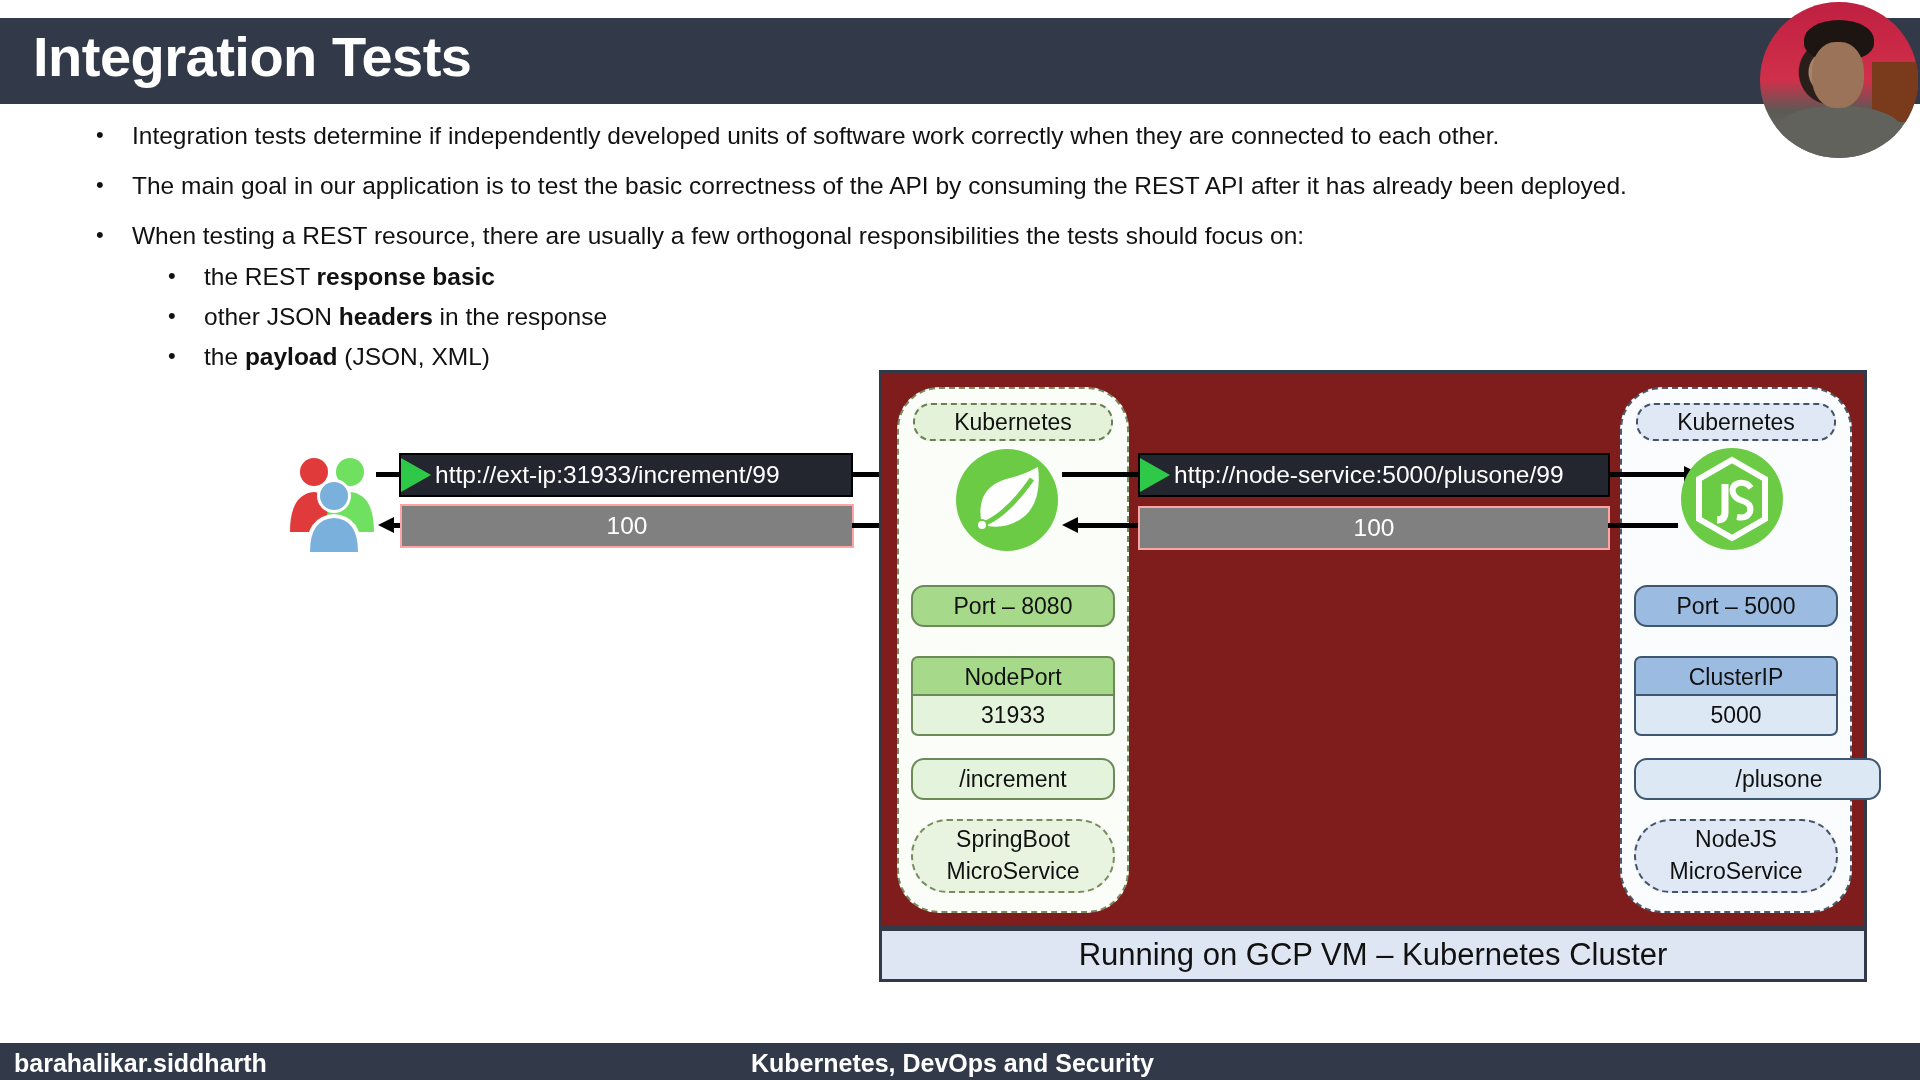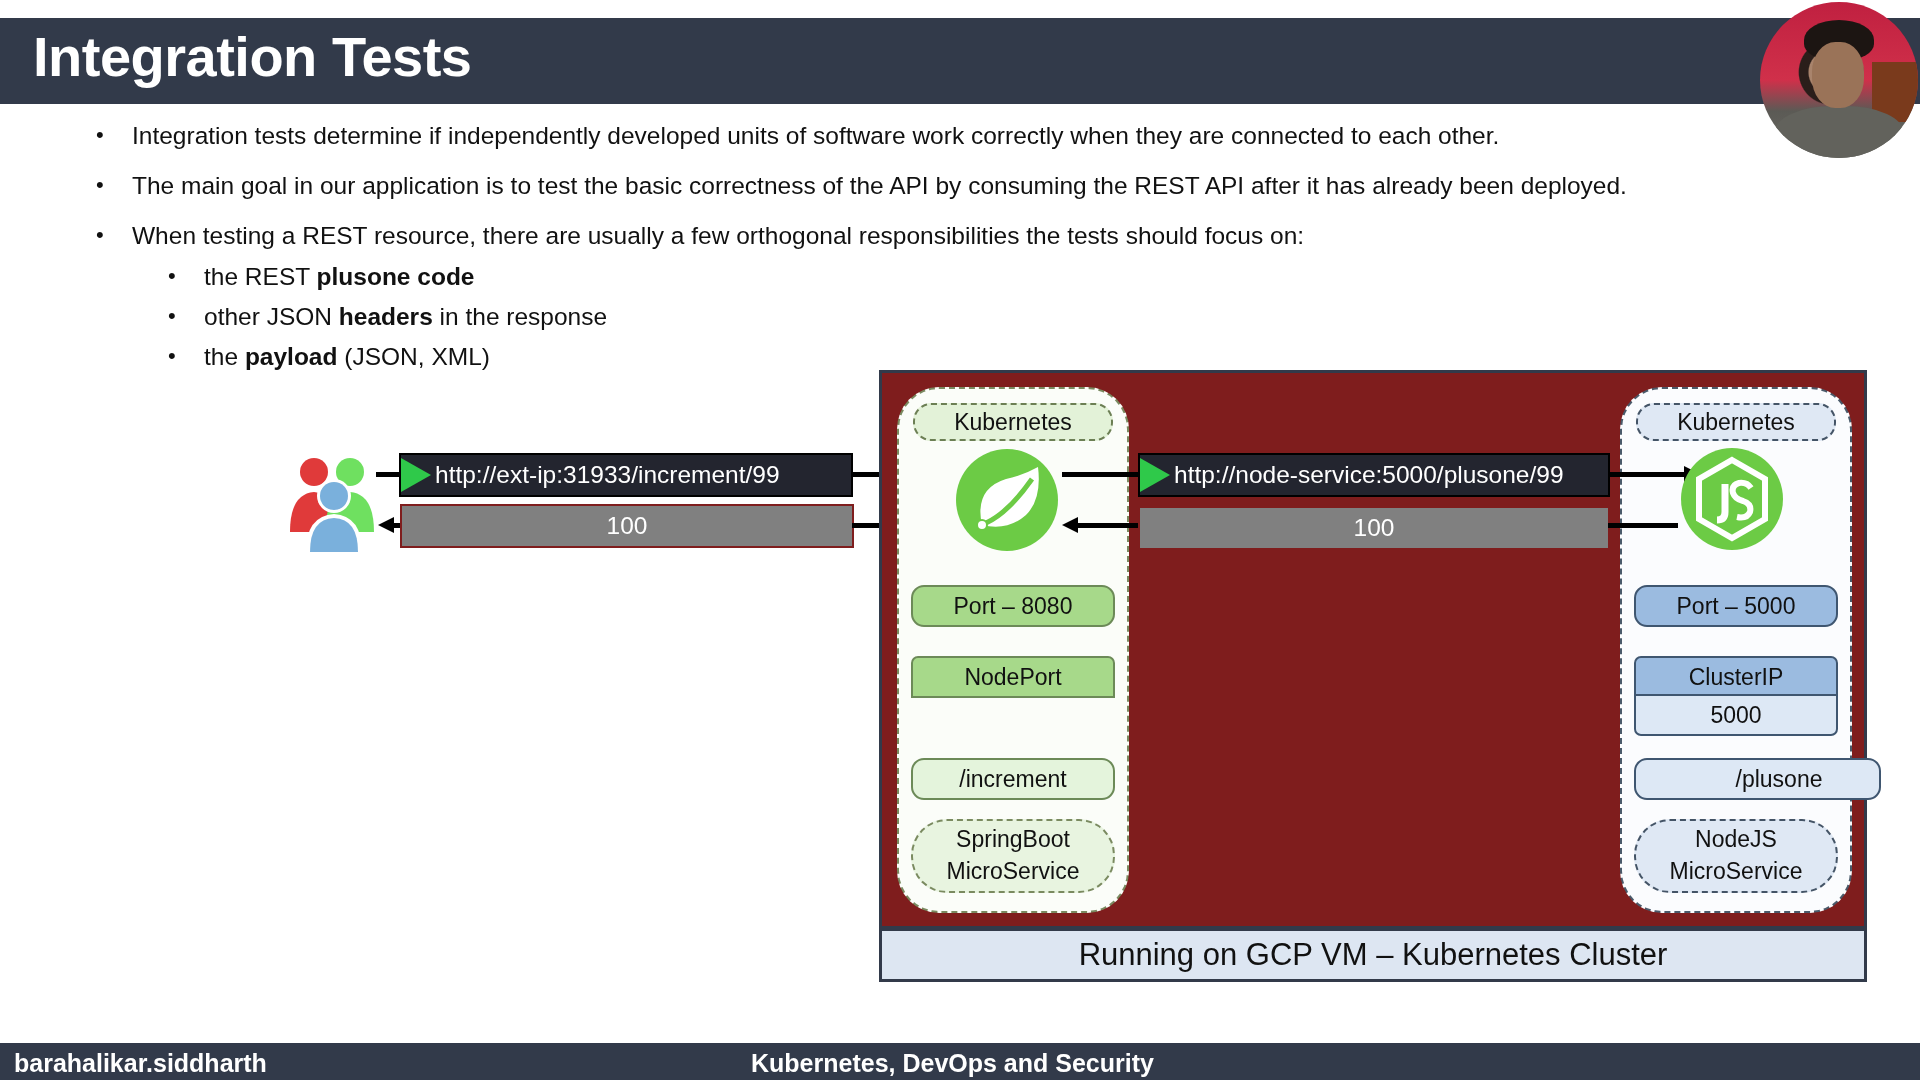--- a/index.html
+++ b/index.html
@@ -35,21 +35,21 @@
   .bl-dark { background:#9bbbe0; border-color:#3f5670; }
   .bl-light { background:#dde8f5; border-color:#3f5670; }
   .svc { position:absolute; left:12px; width:200px; height:68px; border:2px dashed; border-radius:36px; text-align:center; font-size:23px; line-height:32px; padding-top:2px; }
   .kg-spring .svc { border-color:#7a8a60; background:#e8f4e0; }
   .kg-node .svc { border-color:#445466; background:#dfe8f4; }
 
   .iconcircle { position:absolute; width:102px; height:102px; border-radius:50%; background:#6ccb45; }
   .urlbox { position:absolute; height:40px; background:#23252f; border:2px solid #000; color:#ffffff; font-size:24.5px; line-height:40px; white-space:nowrap; }
   .urlbox .play { position:absolute; left:0; top:3px; width:0; height:0; border-top:17px solid transparent; border-bottom:17px solid transparent; border-left:30px solid #2fc94a; }
   .urlbox .url { position:absolute; left:34px; top:0; }
-  .respbox { position:absolute; height:40px; background:#808080; border:2px solid #7f1d1d; color:#ffffff; font-size:24.5px; line-height:40px; text-align:center; }
+  .respbox { position:absolute; height:40px; background:#808080; border:2px solid #fca5a5; color:#ffffff; font-size:24.5px; line-height:40px; text-align:center; }
   .line { position:absolute; height:5px; background:#000; }
   .arrowR { position:absolute; width:0; height:0; border-top:8px solid transparent; border-bottom:8px solid transparent; border-left:16px solid #000; }
   .arrowL { position:absolute; width:0; height:0; border-top:8px solid transparent; border-bottom:8px solid transparent; border-right:16px solid #000; }
 
   .footer { position:absolute; left:0; top:1043px; width:1920px; height:37px; background:#323a4a; color:#fff; font-size:25px; font-weight:bold; line-height:40px; }
   .footer .left { position:absolute; left:14px; }
   .footer .center { position:absolute; left:751px; }
 </style>
 </head>
 <body>
@@ -74,21 +74,21 @@
     <span class="dot">•</span>
     <span class="txt">The main goal in our application is to test the basic correctness of the API  by consuming the REST API after it has already been deployed.</span>
   </div>
   <div class="b" style="top:104px;">
     <span class="dot">•</span>
     <span class="txt">When testing a REST resource, there are usually a few orthogonal responsibilities the tests should focus on:</span>
   </div>
 
   <div class="b sb" style="left:72px; top:145px;">
     <span class="dot">•</span>
-    <span class="txt"><span>the REST </span><b>plusone code</b><span></span></span>
+    <span class="txt"><span>the REST </span><b>response basic</b><span></span></span>
   </div>
   <div class="b sb" style="left:72px; top:185px;">
     <span class="dot">•</span>
     <span class="txt"><span>other JSON </span><b>headers</b><span> in the response</span></span>
   </div>
   <div class="b sb" style="left:72px; top:225px;">
     <span class="dot">•</span>
     <span class="txt"><span>the </span><b>payload</b><span> (JSON, XML)</span></span>
   </div>
 </div>
@@ -115,20 +115,21 @@
 <div class="arrowL" style="left:378px; top:517px;"></div>
 <div class="line" style="left:392px; top:523px; width:10px;"></div>
 <div class="respbox" style="left:400px; top:504px; width:450px;">100</div>
 <div class="line" style="left:852px; top:523px; width:106px;"></div>
 
 <div class="diagram">
   <div class="kgroup kg-spring">
     <div class="klabel">Kubernetes</div>
     <div class="pill g-dark" style="top:196px;">Port – 8080</div>
     <div class="pill g-dark" style="top:267px; border-radius:7px 7px 0 0;">NodePort</div>
+    <div class="pill g-light" style="top:305px; border-radius:0 0 7px 7px;">31933</div>
     <div class="pill g-light" style="top:369px;">/increment</div>
     <div class="svc" style="top:430px;">
       <div>SpringBoot</div>
       <div>MicroService</div>
     </div>
   </div>
 
   <div class="kgroup kg-node">
     <div class="klabel">Kubernetes</div>
     <div class="pill bl-dark" style="top:196px;">Port – 5000</div>

